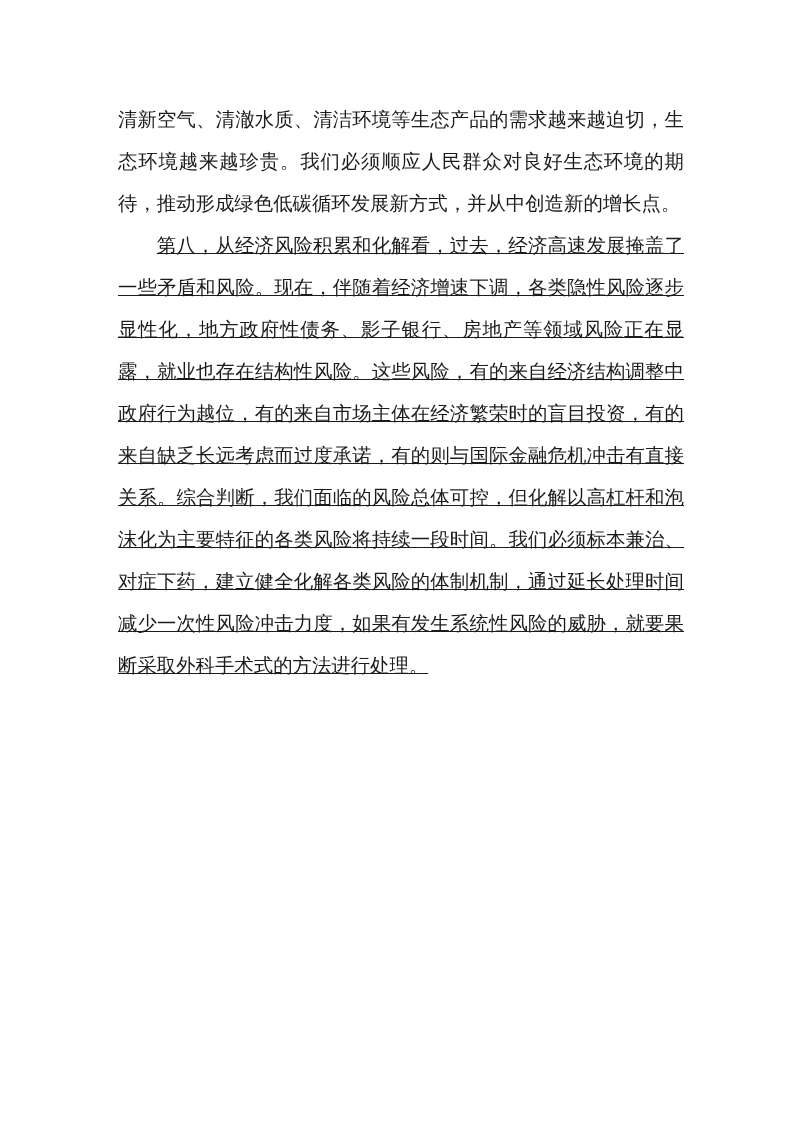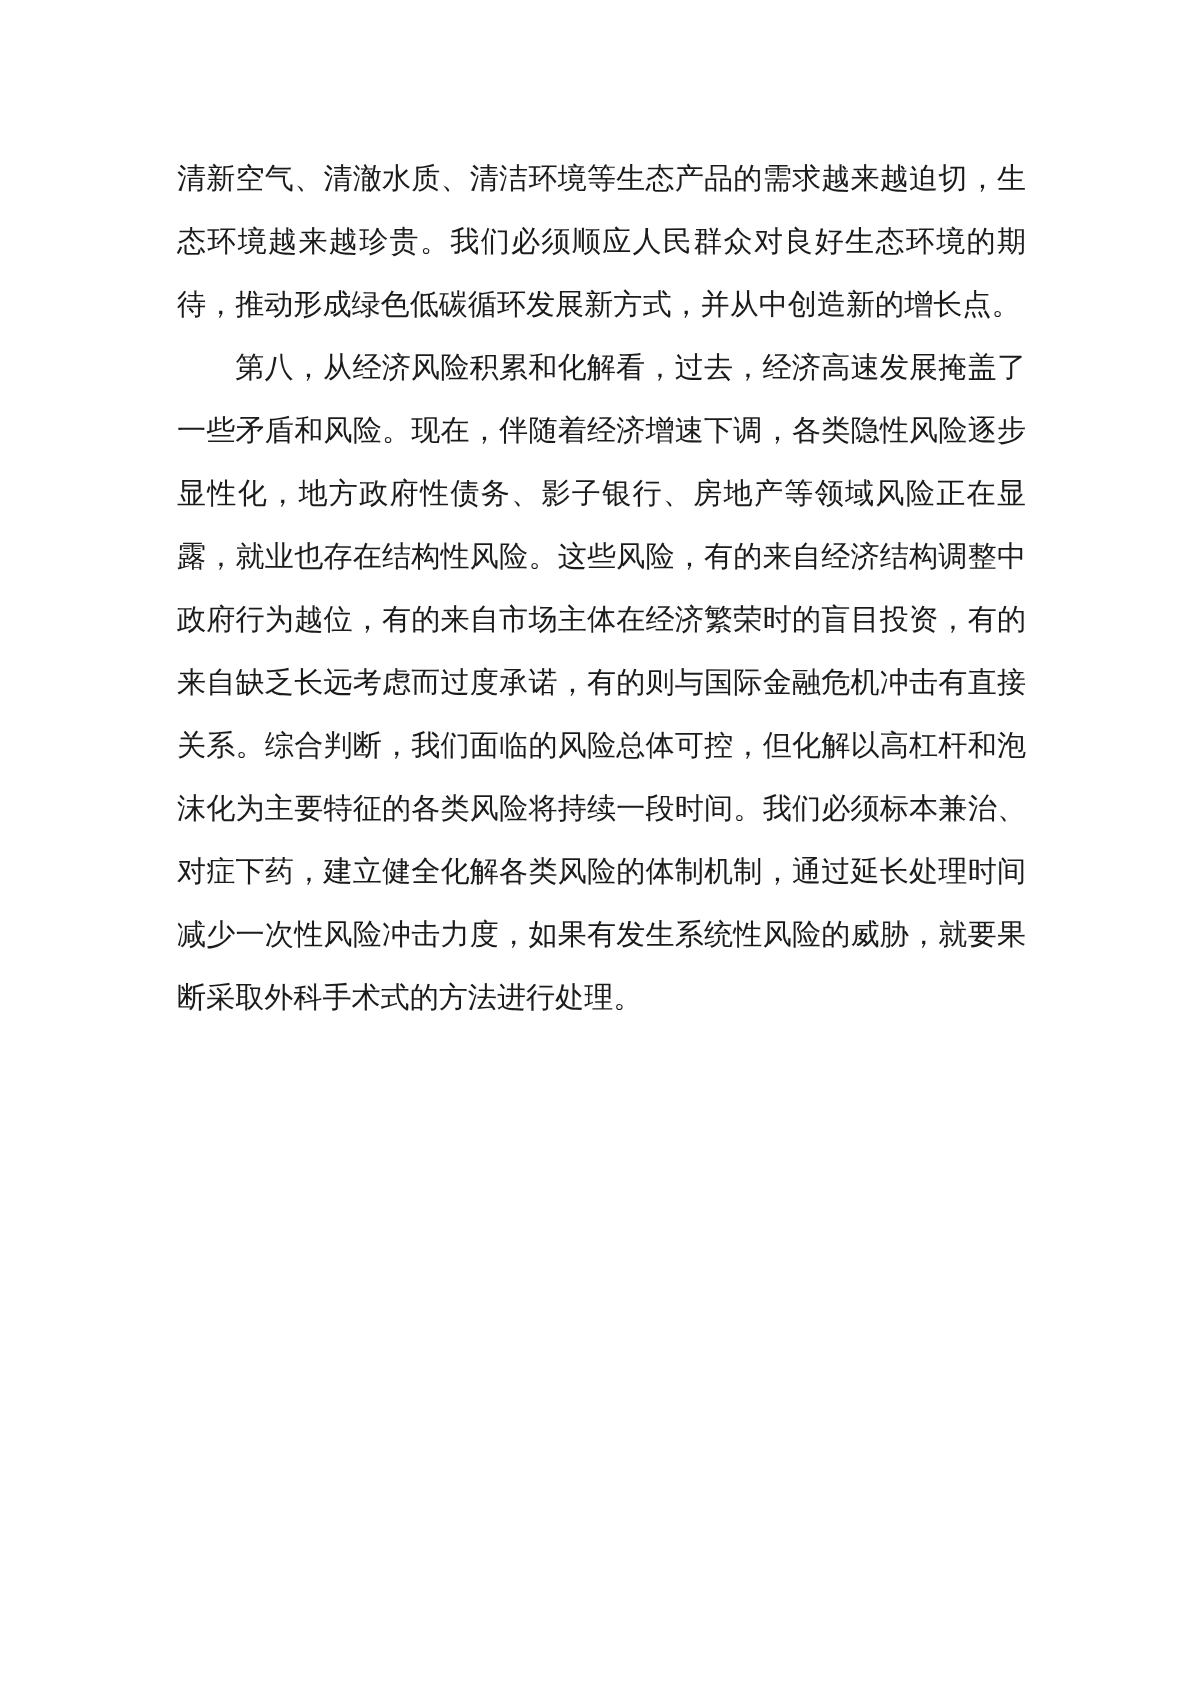--- a/index.html
+++ b/index.html
@@ -29,20 +29,21 @@
     text-justify: inter-character;
   }
   .para {
     margin: 0;
     padding: 0;
     word-break: break-all;
     overflow-wrap: break-word;
   }
   .para.indent {
     text-indent: 2em;
+    text-decoration: underline;
   }
 </style>
 </head>
 <body>
 
 <div class="page">
   <main class="content">
     <p class="para">清新空气、清澈水质、清洁环境等生态产品的需求越来越迫切，生态环境越来越珍贵。我们必须顺应人民群众对良好生态环境的期待，推动形成绿色低碳循环发展新方式，并从中创造新的增长点。</p>
     <p class="para indent">第八，从经济风险积累和化解看，过去，经济高速发展掩盖了一些矛盾和风险。现在，伴随着经济增速下调，各类隐性风险逐步显性化，地方政府性债务、影子银行、房地产等领域风险正在显露，就业也存在结构性风险。这些风险，有的来自经济结构调整中政府行为越位，有的来自市场主体在经济繁荣时的盲目投资，有的来自缺乏长远考虑而过度承诺，有的则与国际金融危机冲击有直接关系。综合判断，我们面临的风险总体可控，但化解以高杠杆和泡沫化为主要特征的各类风险将持续一段时间。我们必须标本兼治、对症下药，建立健全化解各类风险的体制机制，通过延长处理时间减少一次性风险冲击力度，如果有发生系统性风险的威胁，就要果断采取外科手术式的方法进行处理。</p>
   </main>

